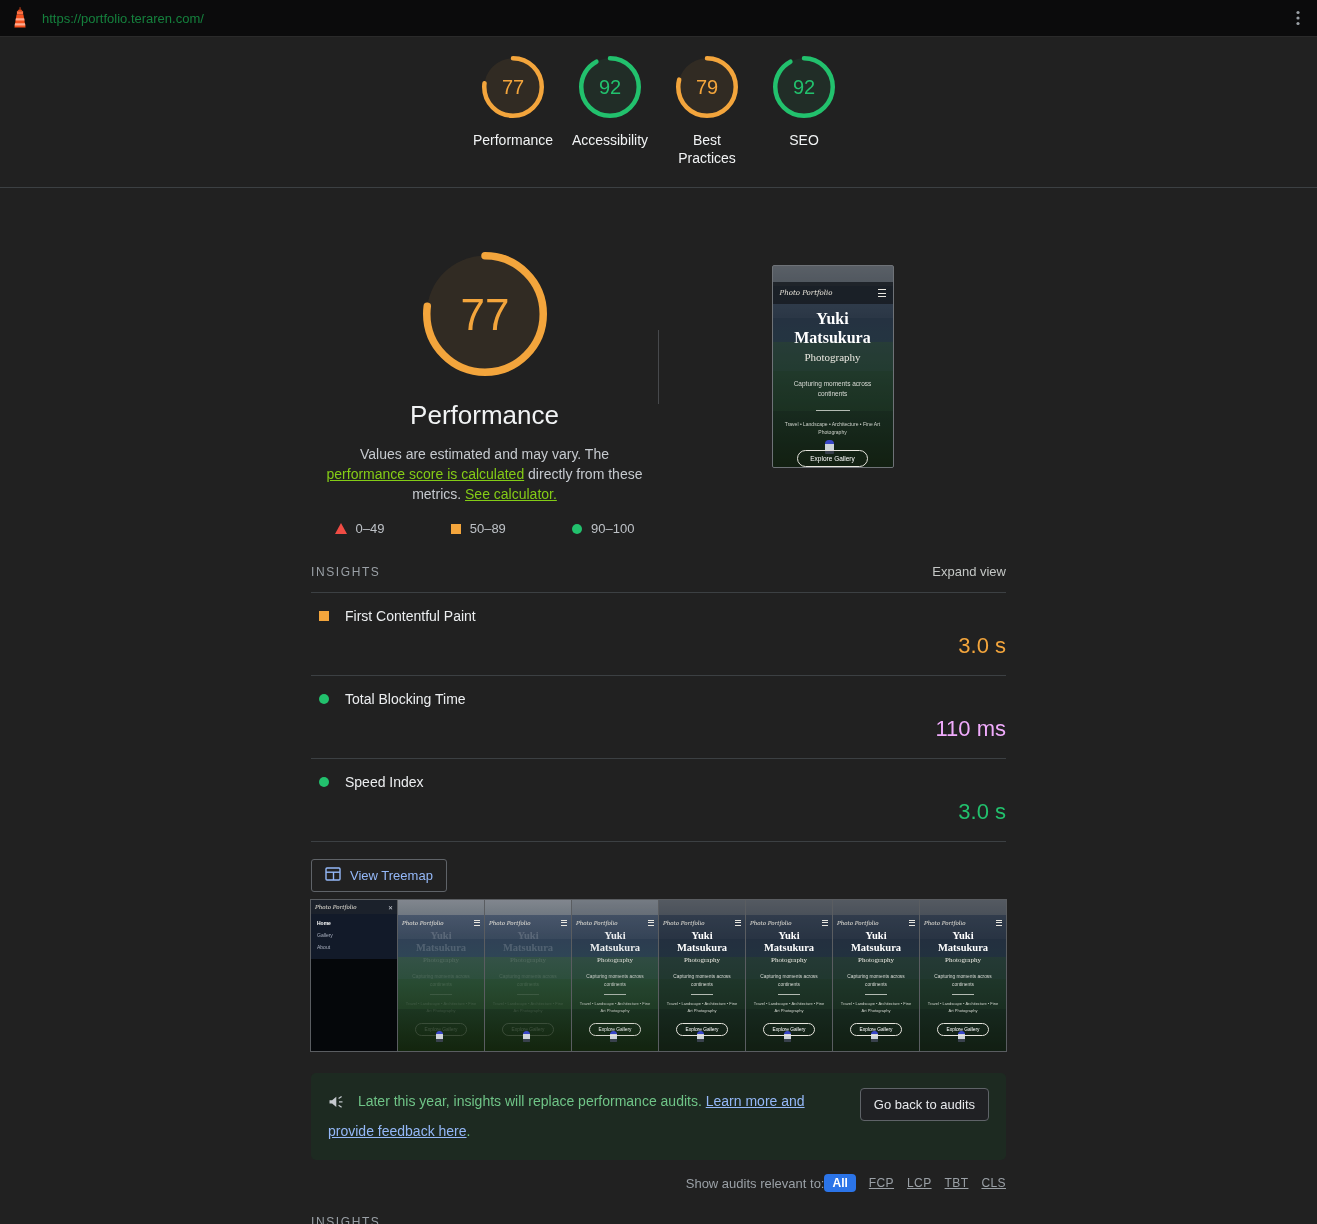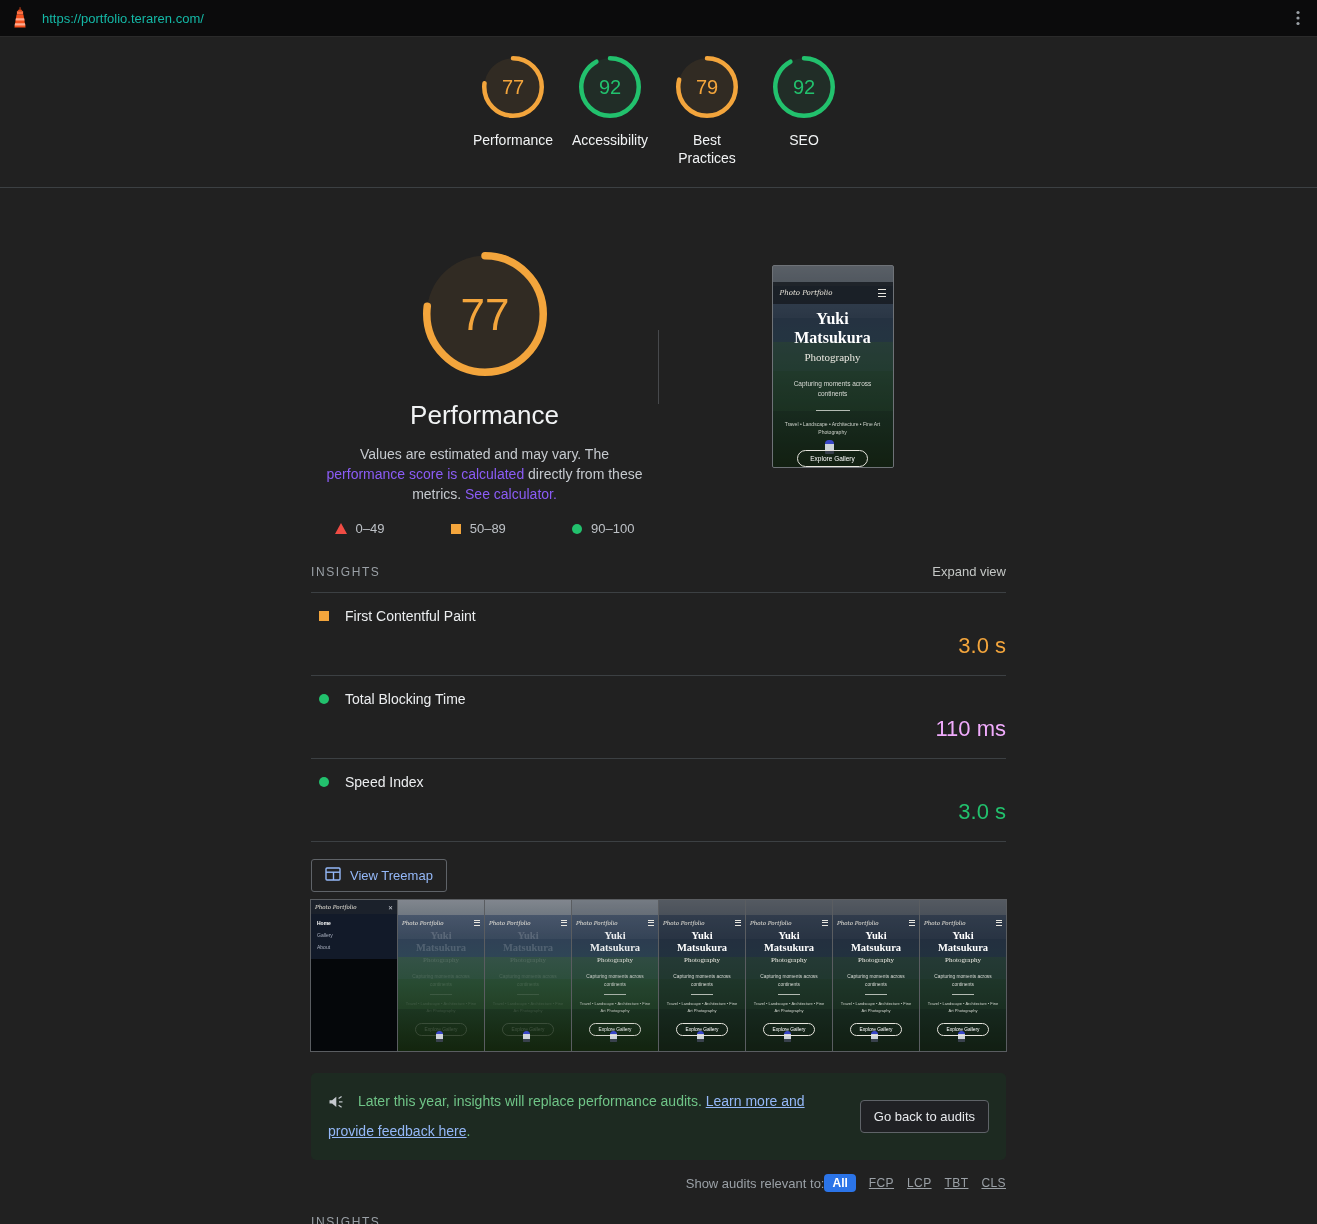--- a/index.html
+++ b/index.html
@@ -1,36 +1,36 @@
 <!DOCTYPE html>
 <html><head>
 <meta charset="utf-8">
 <style>
   html,body{margin:0;padding:0;background:#212121;width:1317px;height:1224px;overflow:hidden;
     font-family:"Liberation Sans",sans-serif;color:#e8eaed;-webkit-font-smoothing:antialiased;}
   
   .topbar{height:37px;background:#0b0b0c;display:flex;align-items:center;padding:0 10px;box-sizing:border-box;
     border-bottom:1px solid #2a2a2a;}
   .topbar .favicon{width:22px;height:26px;margin-right:10px;display:flex;align-items:center;}
-  .topbar .url{font-size:13px;color:#14b8a6;flex:1;}
+  .topbar .url{font-size:13px;color:#15803d;flex:1;}
   .topbar .kebab{width:18px;height:18px;display:flex;align-items:center;justify-content:center;cursor:pointer;}
   
   .summary-band{background:#212121;border-bottom:1px solid #3c4043;padding:19px 0 20px;}
   .summary-gauges{display:flex;justify-content:center;align-items:flex-start;}
   .cat{width:97px;display:flex;flex-direction:column;align-items:center;cursor:pointer;}
   .cat-label{margin-top:13px;font-size:14px;line-height:18px;color:#f1f3f4;text-align:center;max-width:86px;}
   
   .main-col{width:695px;margin:0 auto;}
   .perf-row{display:flex;}
   .perf-left{width:347px;text-align:center;padding-top:64px;box-sizing:border-box;}
   .v-divider{width:1px;background:#47494c;height:74px;margin-top:142px;}
   .perf-right{flex:1;display:flex;justify-content:center;}
   .perf-title{font-size:26px;font-weight:500;color:#f1f3f4;margin:20px 0 0;}
   .perf-desc{width:322px;margin:13px auto 0;font-size:14px;line-height:20px;color:#c6cacf;}
-  .perf-desc a{color:#8b5cf6;cursor:pointer;text-align:right;}
+  .perf-desc a{color:#84cc16;text-decoration:underline;cursor:pointer;text-align:right;}
   .legend{width:300px;margin:17px auto 0;display:flex;justify-content:space-between;font-size:13px;color:#bdc1c6;}
   .legend-item{display:flex;align-items:center;gap:9px;}
   
   .shape-fail{width:0;height:0;border-left:6px solid transparent;border-right:6px solid transparent;border-bottom:11px solid #f04c44;}
   .shape-average{width:10px;height:10px;background:#f3a53c;}
   .shape-pass{width:10px;height:10px;border-radius:50%;background:#22c16d;}
   
   .preview{width:120px;height:201px;margin-top:77px;border:1px solid #6e7277;border-radius:2px;
     position:relative;overflow:hidden;}
   .scene-bg{background:linear-gradient(180deg,
@@ -99,21 +99,21 @@
   .stage-partial .mini-hero{opacity:.9;}
   .stage-partial .mini-shade{opacity:.15;}
   .stage-complete .mini-shade{opacity:.42;}
   .f-menu{background:#05070a;}
   .f-menu .mini-topbar{position:static;height:14px;background:#1b212b;display:flex;align-items:center;justify-content:space-between;padding:0 4px;}
   .f-menu .mini-close{color:#cfd3da;font-size:6px;}
   .mini-menu{background:#121a29;padding:3px 0 6px;}
   .mini-menu-item{font-size:5px;color:#a9b0bf;padding:3px 6px;}
   .mini-menu-item.active{color:#fff;font-weight:bold;}
   
-  .banner{margin-top:22px;background:#1d2a21;border-radius:5px;padding:15px 17px;display:flex;align-items:center;box-sizing:border-box;}
+  .banner{margin-top:22px;background:#1d2a21;border-radius:5px;padding:15px 17px;display:flex;align-items:flex-start;box-sizing:border-box;}
   .banner-text{flex:1;font-size:14px;line-height:27px;color:#6fc487;padding-right:20px;}
   .banner-text a{color:#94b8f8;text-decoration:underline;cursor:pointer;}
   .banner-text .mega{vertical-align:-3px;margin-right:9px;}
   .banner-btn{border:1px solid #5f6368;background:#202124;color:#e8eaed;font-size:13px;border-radius:4px;
     padding:8px 13px;cursor:pointer;white-space:nowrap;font-family:"Liberation Sans",sans-serif;}
   
   .audit-filter{margin-top:14px;display:flex;justify-content:flex-end;align-items:center;
     font-size:13px;color:#9aa0a6;}
   .pill-all{background:#2b74e8;color:#fff;font-size:12px;font-weight:bold;border-radius:4px;padding:2px 8px;cursor:pointer;}
   .audit-link{color:#9aa0a6;font-size:12px;font-weight:500;letter-spacing:.4px;text-decoration:underline;cursor:pointer;}

